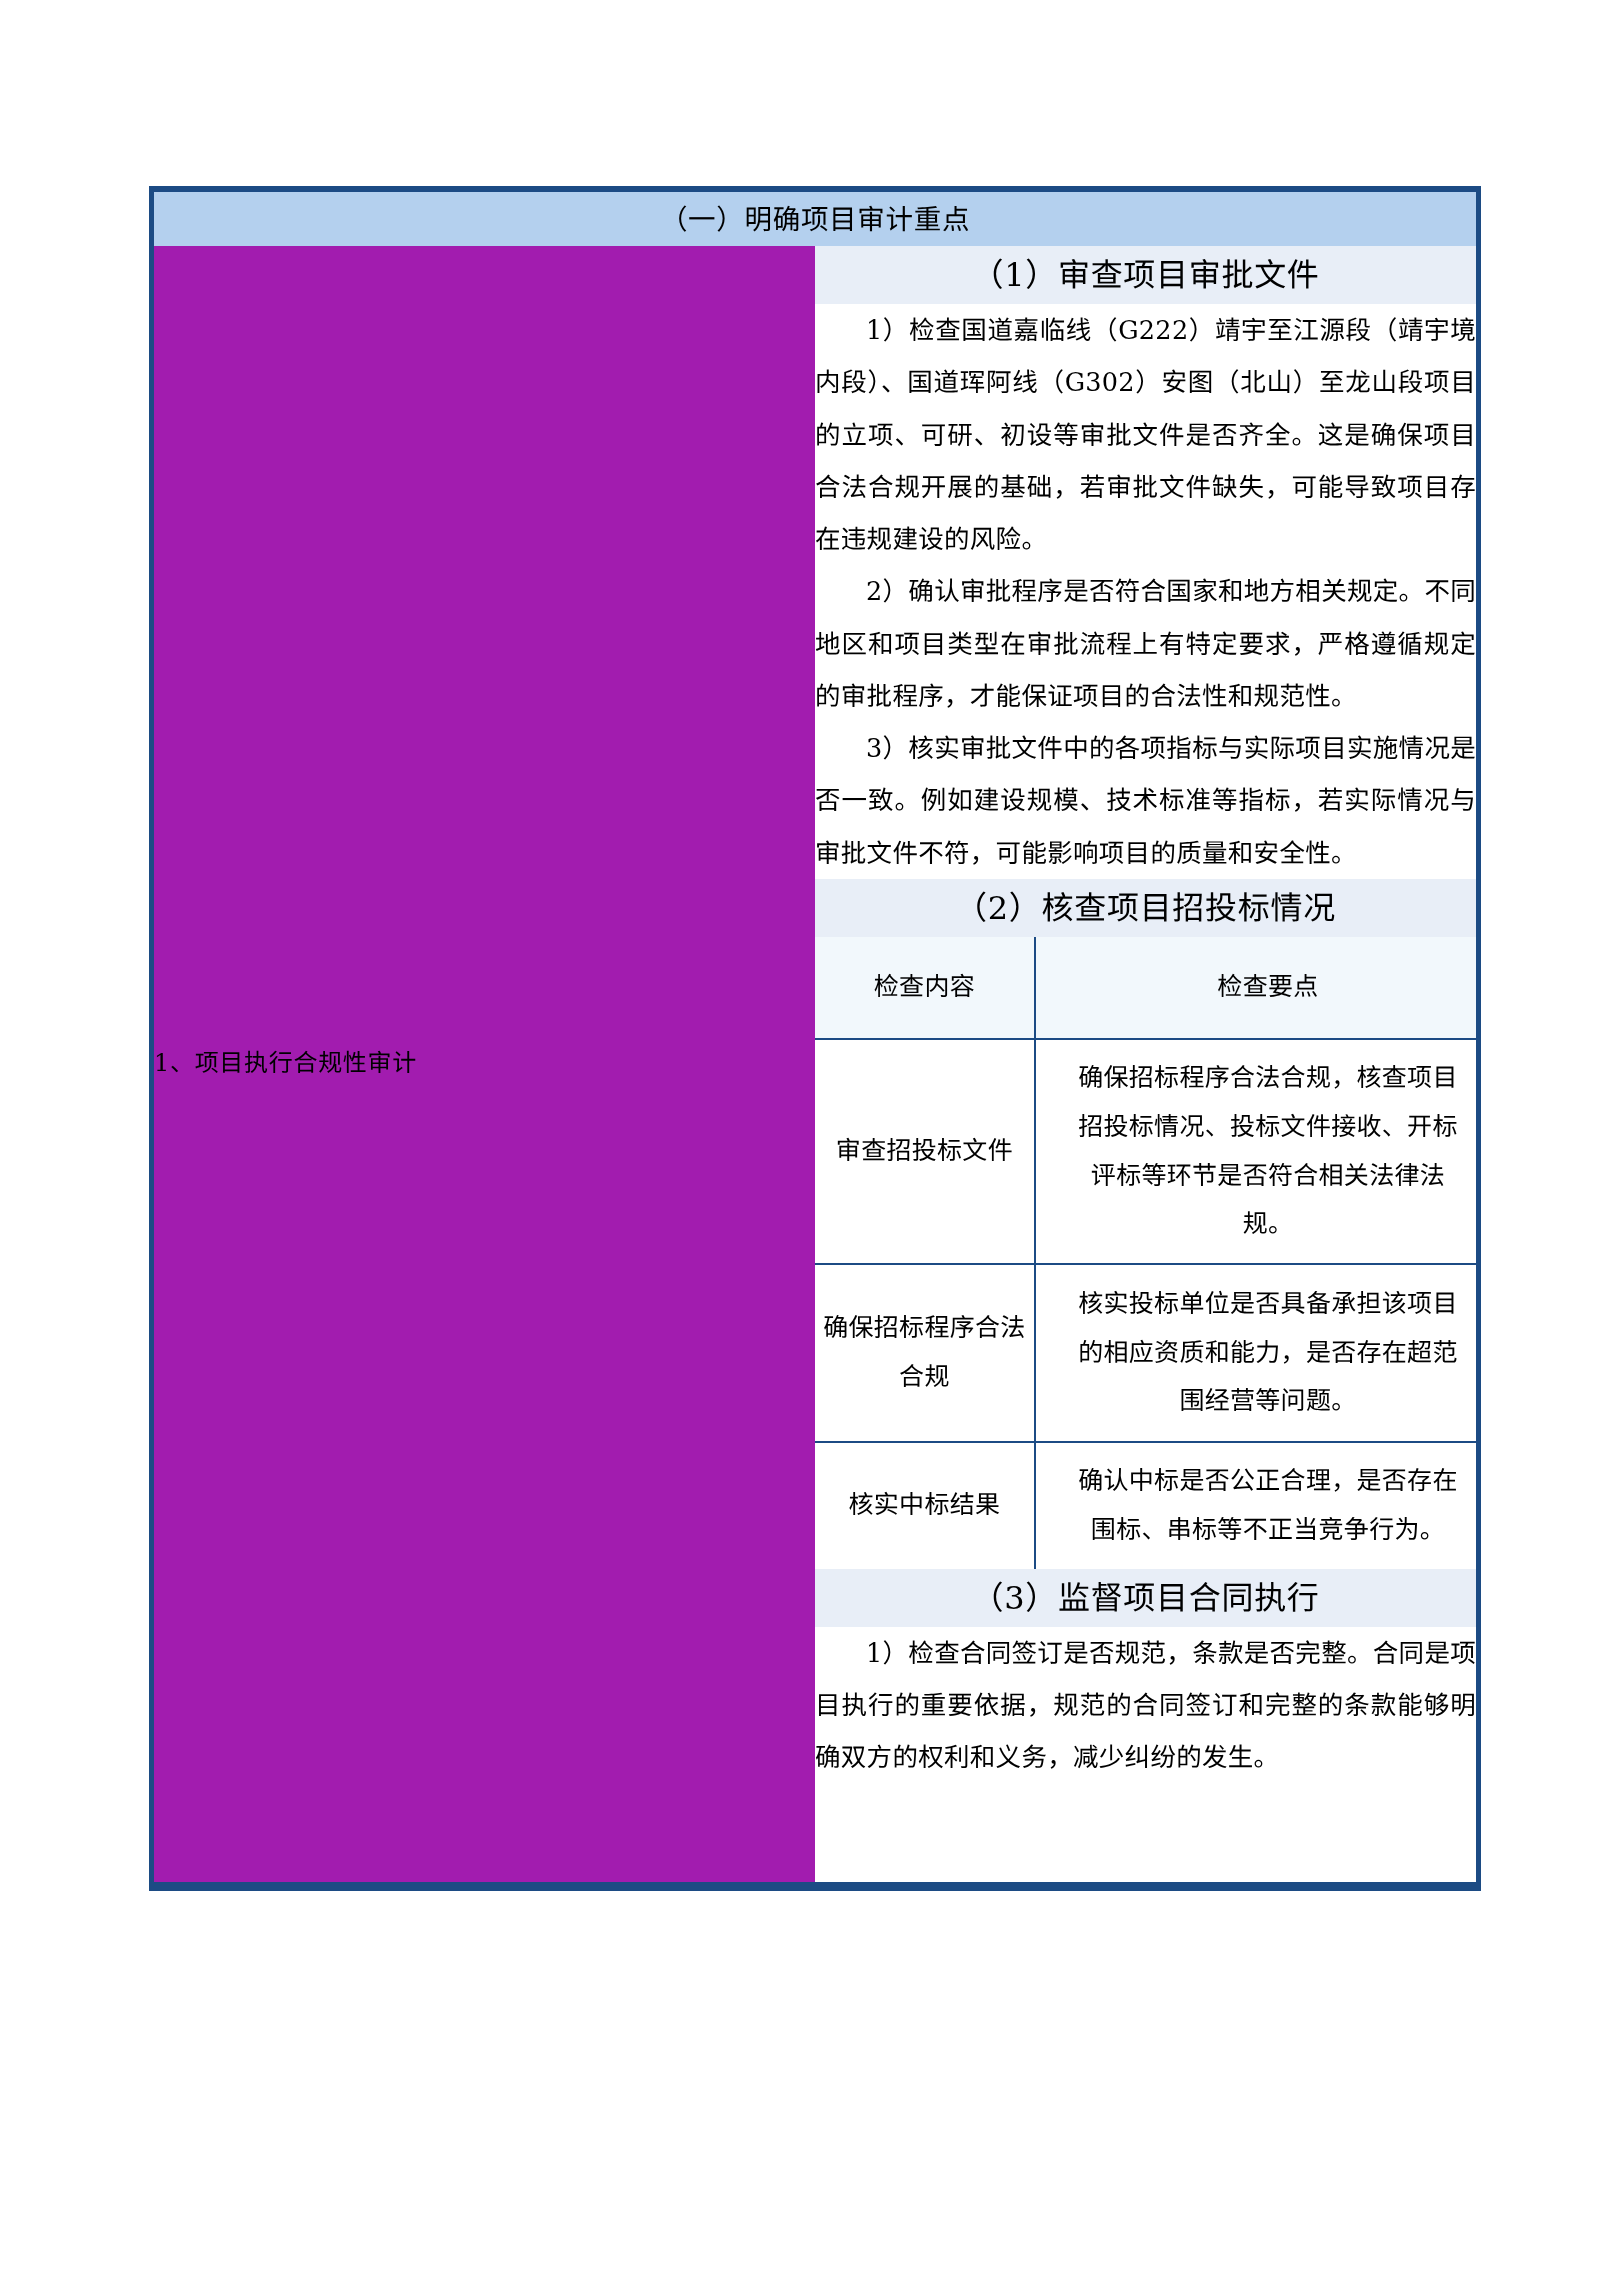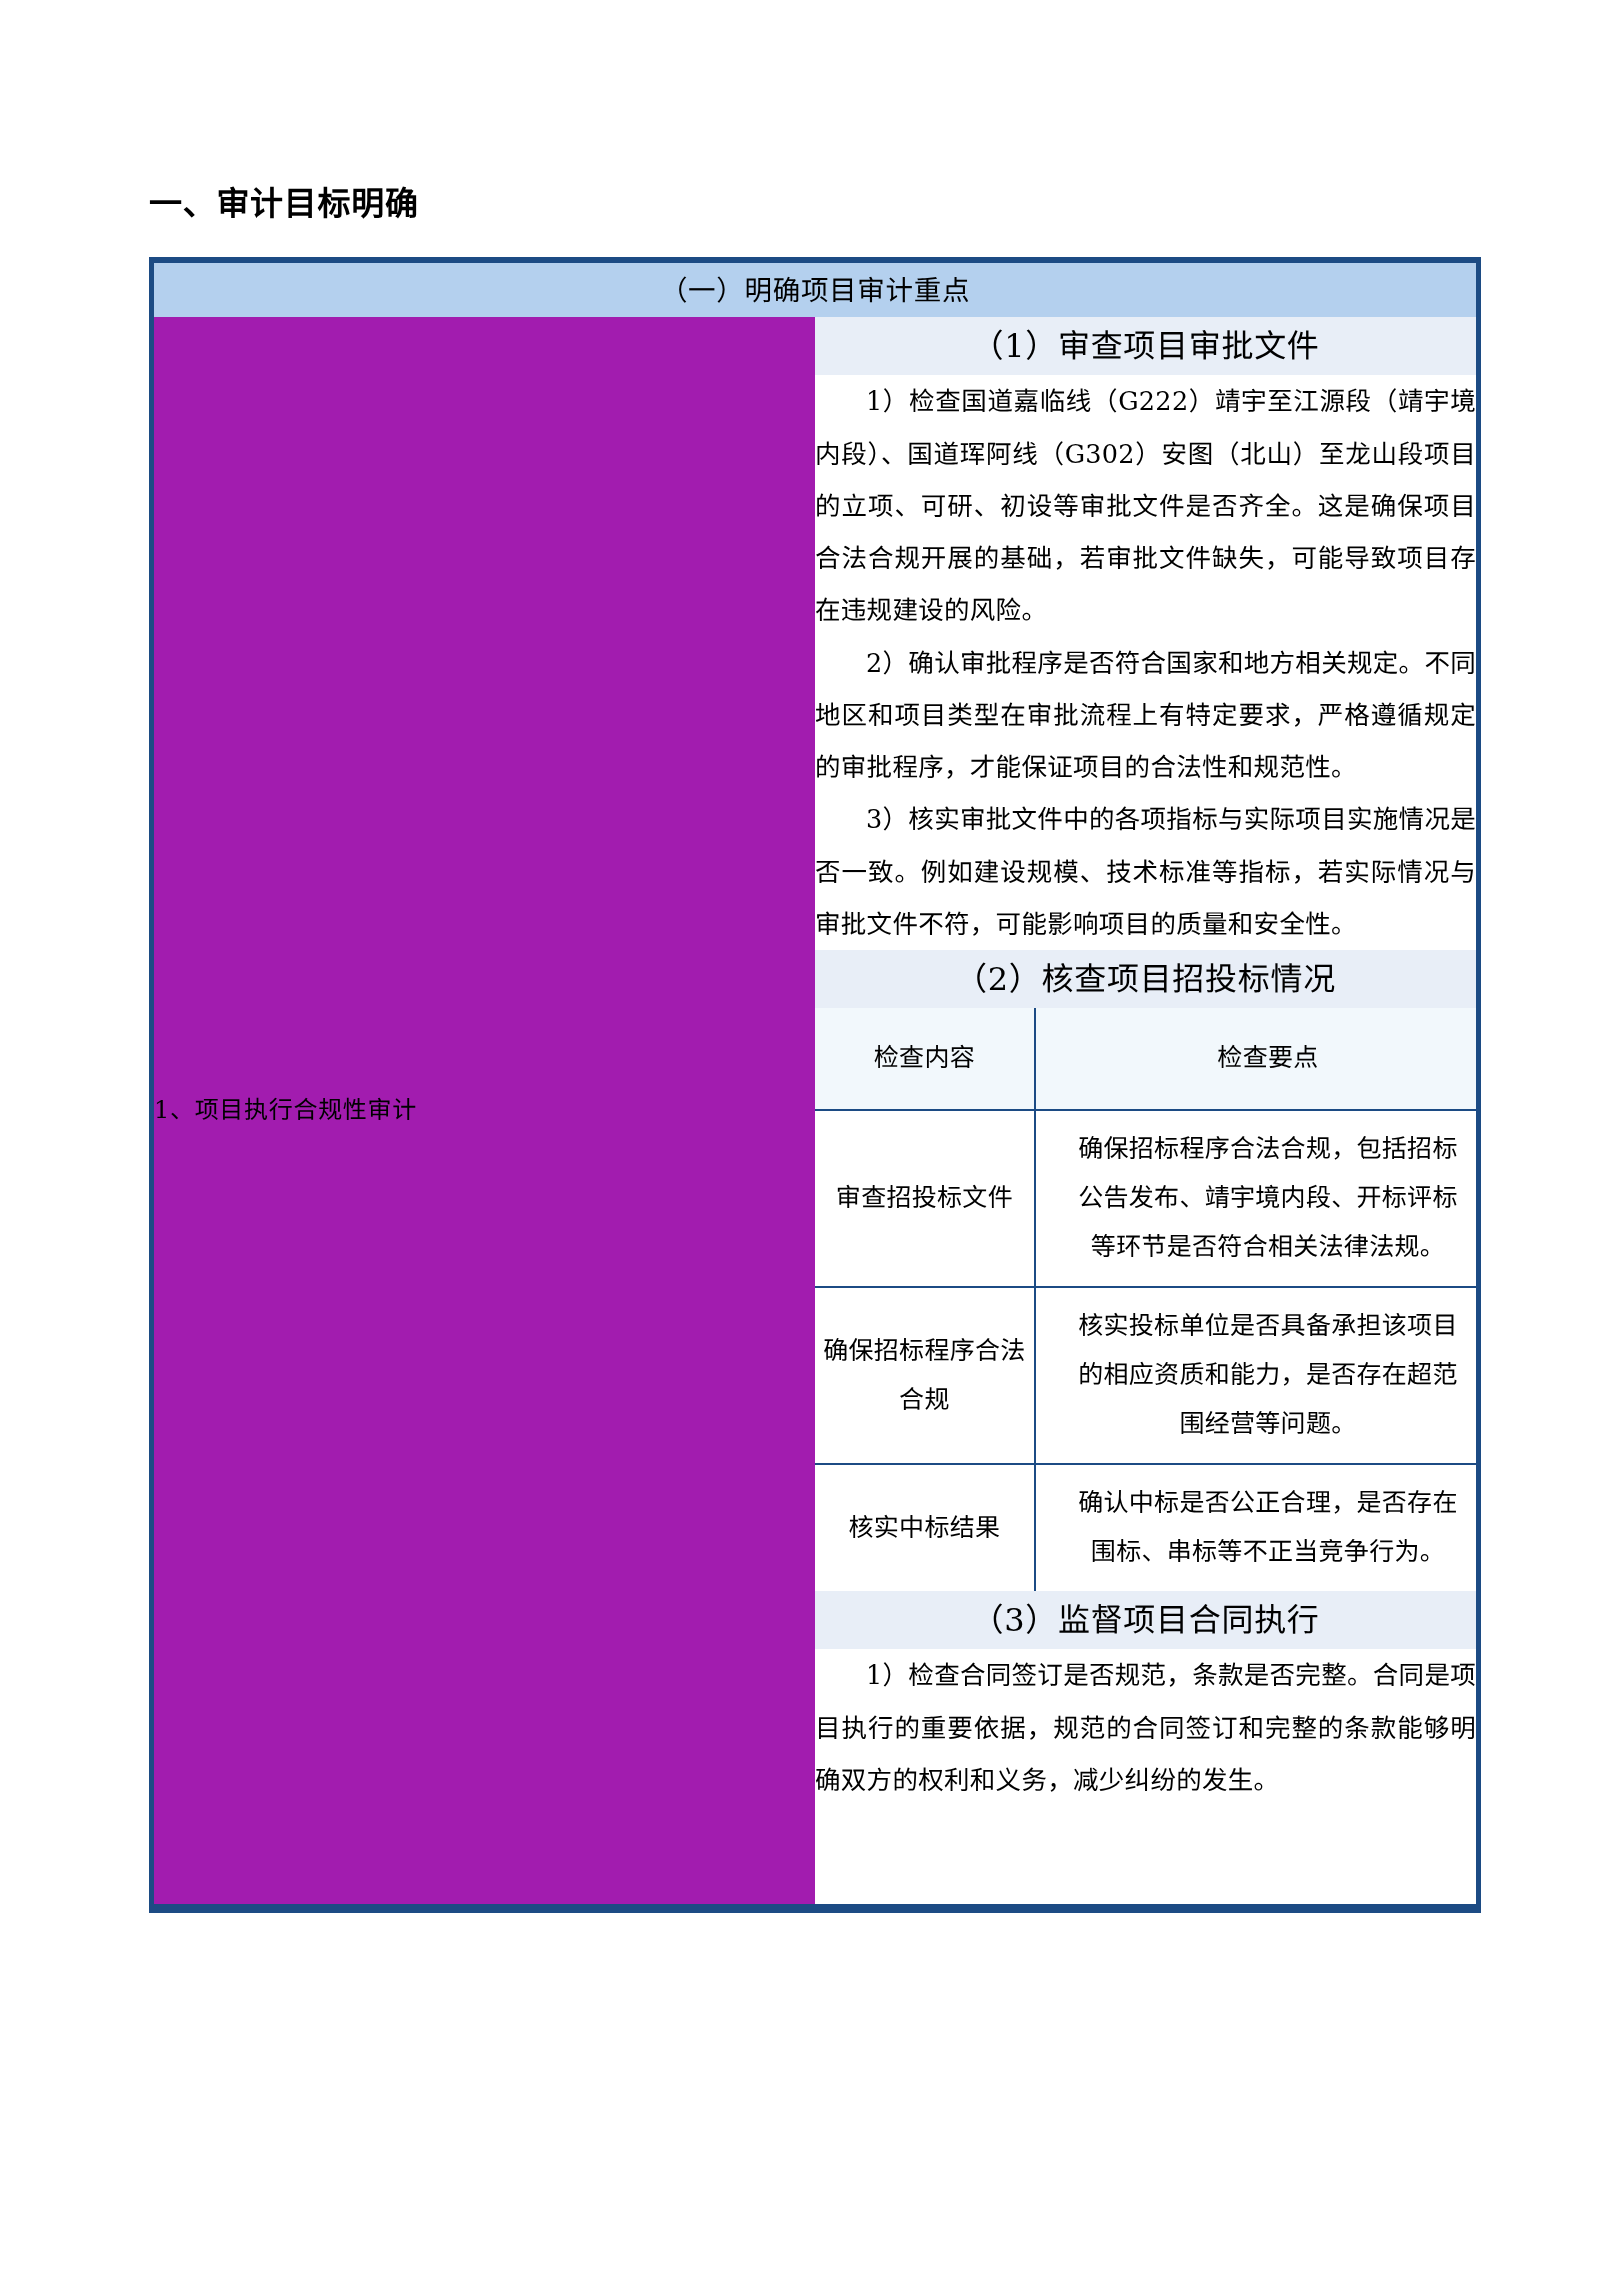--- a/index.html
+++ b/index.html
@@ -175,21 +175,20 @@
     height: 98px;
     background: #ffffff;
   }
 </style>
 </head>
 <body>
 
 <div class="page">
   <div class="content">
 
-    <h3 class="h-sub">一、审计目标明确</h3>
 
     <div class="tbl-wrap">
       <table class="audit">
         <tbody>
           <tr>
             <td class="band-main" colspan="2">（一）明确项目审计重点</td>
           </tr>
 
           <tr>
             <td class="col-left" rowspan="6">1、项目执行合规性审计</td>
@@ -211,21 +210,21 @@
           <tr>
             <td style="padding:0;">
               <table class="inner">
                 <tbody>
                   <tr class="inner-head">
                     <td class="c-item">检查内容</td>
                     <td class="c-point">检查要点</td>
                   </tr>
                   <tr>
                     <td class="c-item">审查招投标文件</td>
-                    <td class="c-point">确保招标程序合法合规，包括招标公告发布、靖宇境内段、开标评标等环节是否符合相关法律法规。</td>
+                    <td class="c-point">确保招标程序合法合规，核查项目招投标情况、投标文件接收、开标评标等环节是否符合相关法律法规。</td>
                   </tr>
                   <tr>
                     <td class="c-item">确保招标程序合法合规</td>
                     <td class="c-point">核实投标单位是否具备承担该项目的相应资质和能力，是否存在超范围经营等问题。</td>
                   </tr>
                   <tr>
                     <td class="c-item">核实中标结果</td>
                     <td class="c-point">确认中标是否公正合理，是否存在围标、串标等不正当竞争行为。</td>
                   </tr>
                 </tbody>

